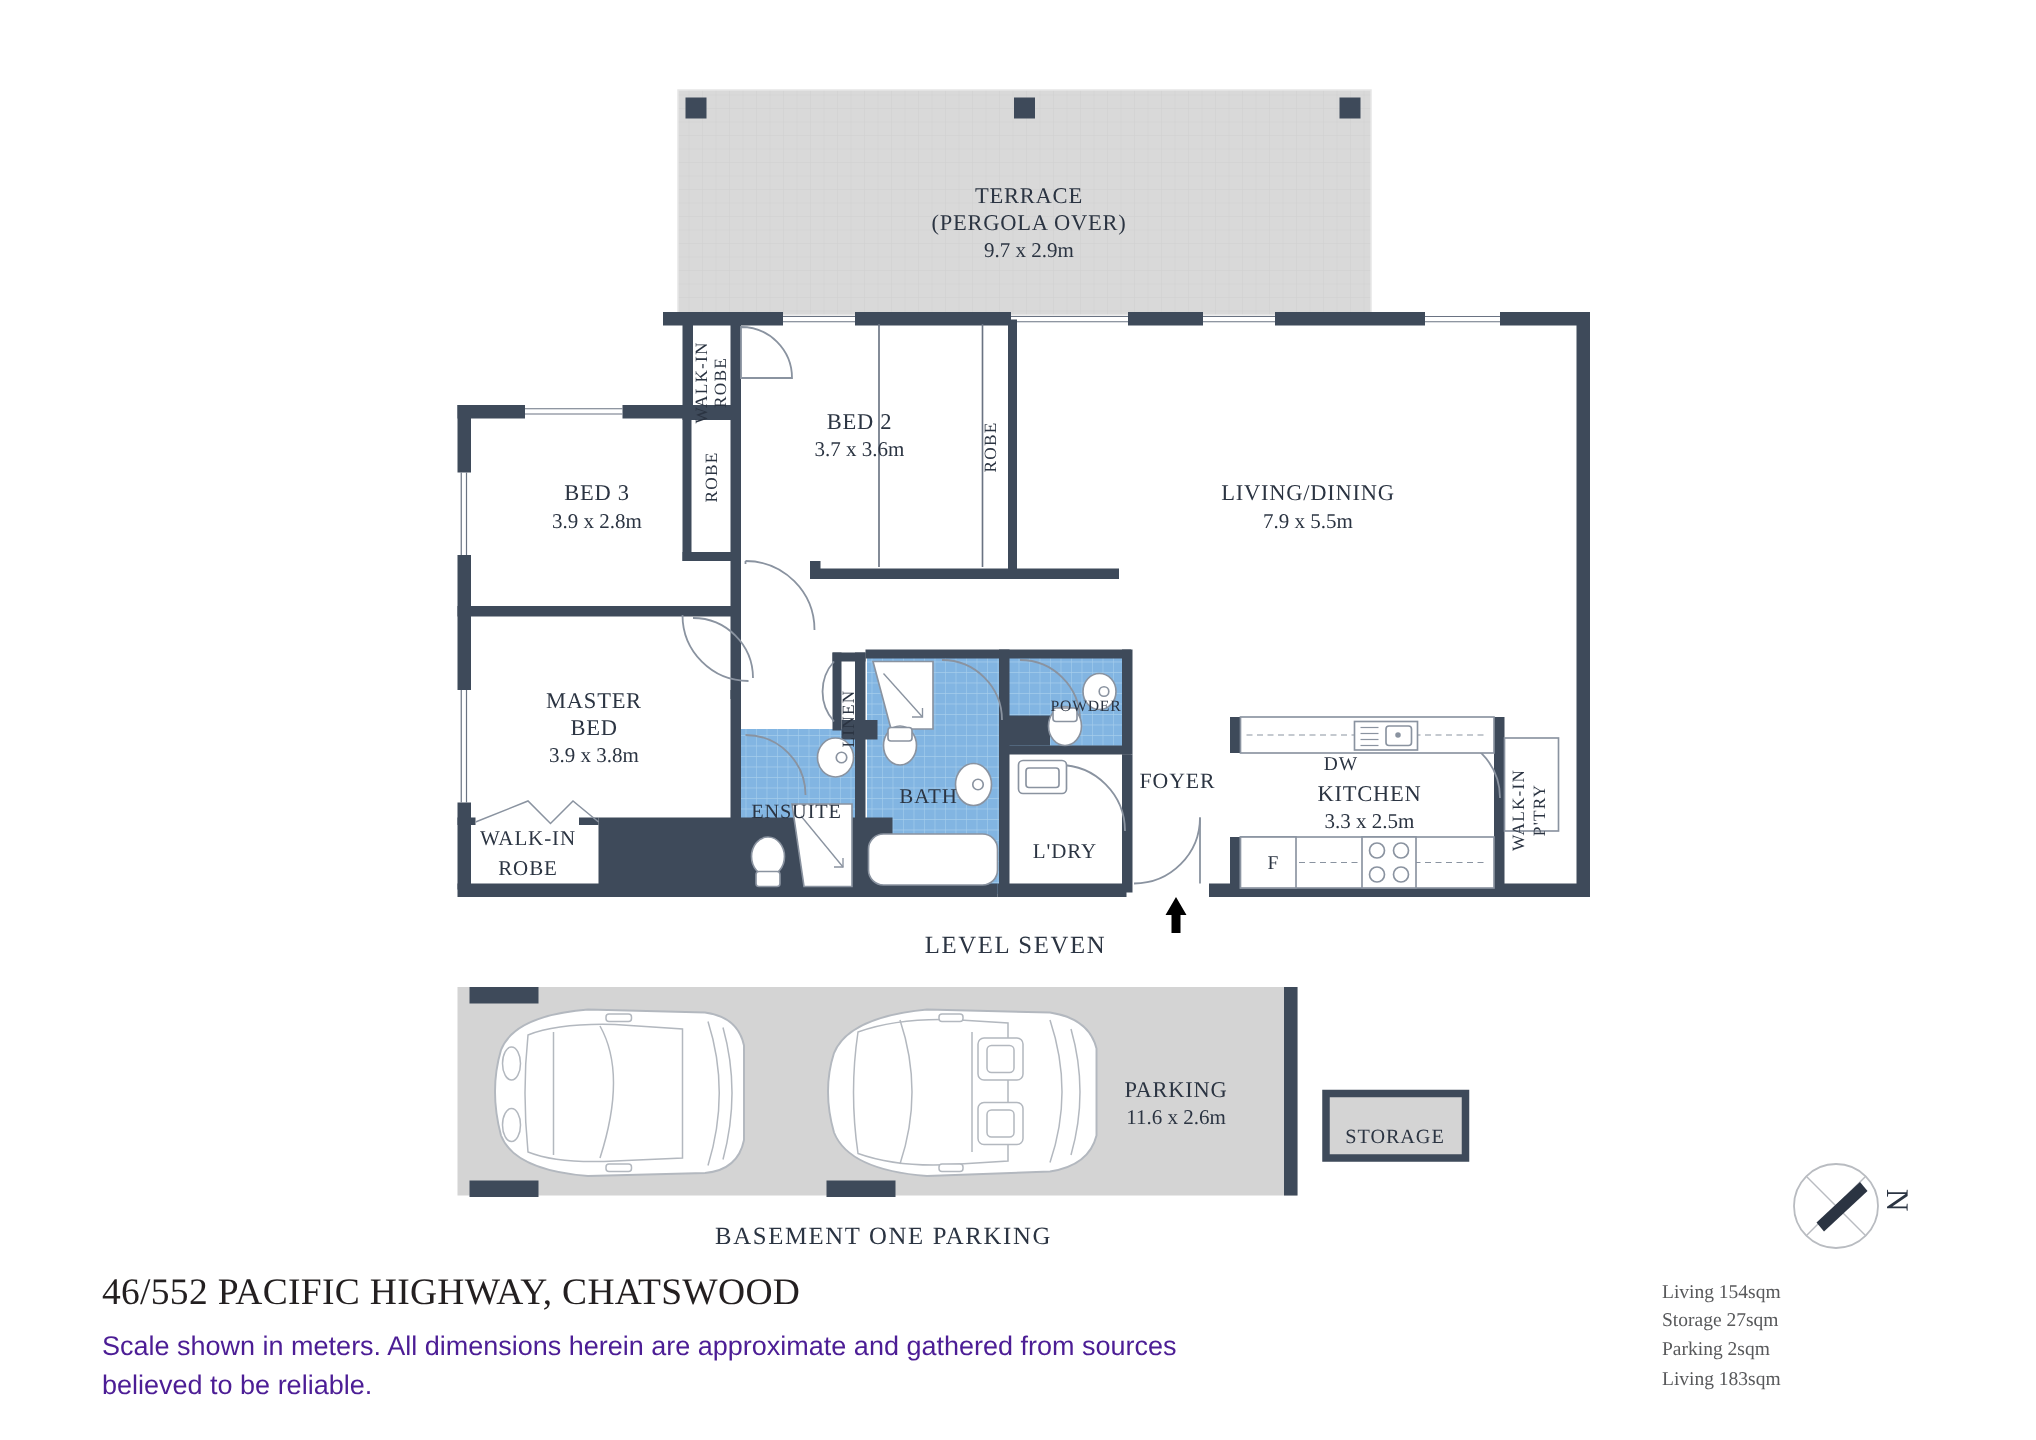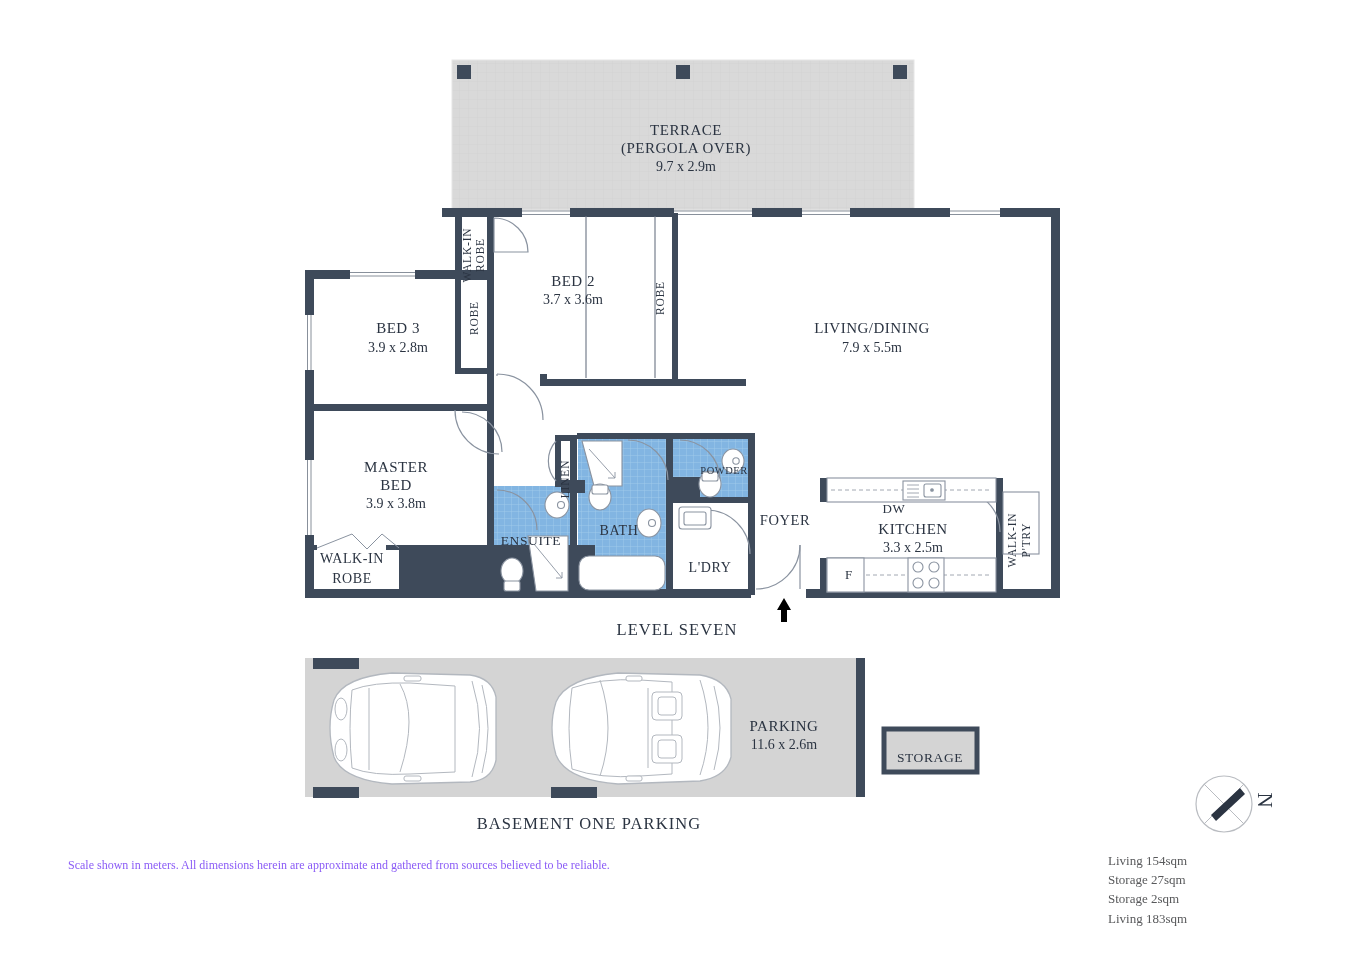--- a/index.html
+++ b/index.html
@@ -38,23 +38,23 @@
     width: 760px;
   }
   .title-main {
     font-family: "Liberation Serif", "DejaVu Serif", serif;
     font-size: 25px;
     letter-spacing: 0.2px;
     color: #231f20;
     white-space: nowrap;
   }
   .title-sub {
-    font-family: Liberation Serif, serif;
-    font-size: 12px;
-    color: #8b5cf6;
+    font-family: Liberation Sans, sans-serif;
+    font-size: 18px;
+    color: #4c1d95;
     margin-top: 9px;
     line-height: 1.42;
   }
   .areas-block {
     position: absolute;
     left: 1108px; top: 851px;
     font-family: "Liberation Serif", "DejaVu Serif", serif;
     font-size: 13px;
     color: #58595b;
     line-height: 1.48;
@@ -407,23 +407,24 @@
     <g>
       <circle cx="1224" cy="804" r="28" fill="none" stroke="#b9bcc1" stroke-width="1.2"></circle>
       <line x1="1204" y1="784" x2="1244" y2="824" stroke="#b9bcc1" stroke-width="1"></line>
       <line x1="1244" y1="784" x2="1204" y2="824" stroke="#b9bcc1" stroke-width="1"></line>
       <path d="M1211 815 L1240 788 L1245 794 L1216 821 Z" fill="#2b3442"></path>
       <text x="0" y="0" transform="translate(1258,800) rotate(90)" style="font-size:21px; font-family: 'Liberation Serif', serif; fill:#2b3442; text-anchor:middle;">N</text>
     </g>
   </svg>
 
   <div class="title-block">
+    <div class="title-main">46/552 PACIFIC HIGHWAY, CHATSWOOD</div>
     <div class="title-sub">Scale shown in meters. All dimensions herein are approximate and gathered from sources believed to be  reliable.</div>
   </div>
 
   <div class="areas-block">
     <div>Living 154sqm</div>
     <div>Storage 27sqm</div>
-    <div>Storage 2sqm</div>
+    <div>Parking 2sqm</div>
     <div>Living 183sqm</div>
   </div>
 
 </div>
 
 </body></html>

